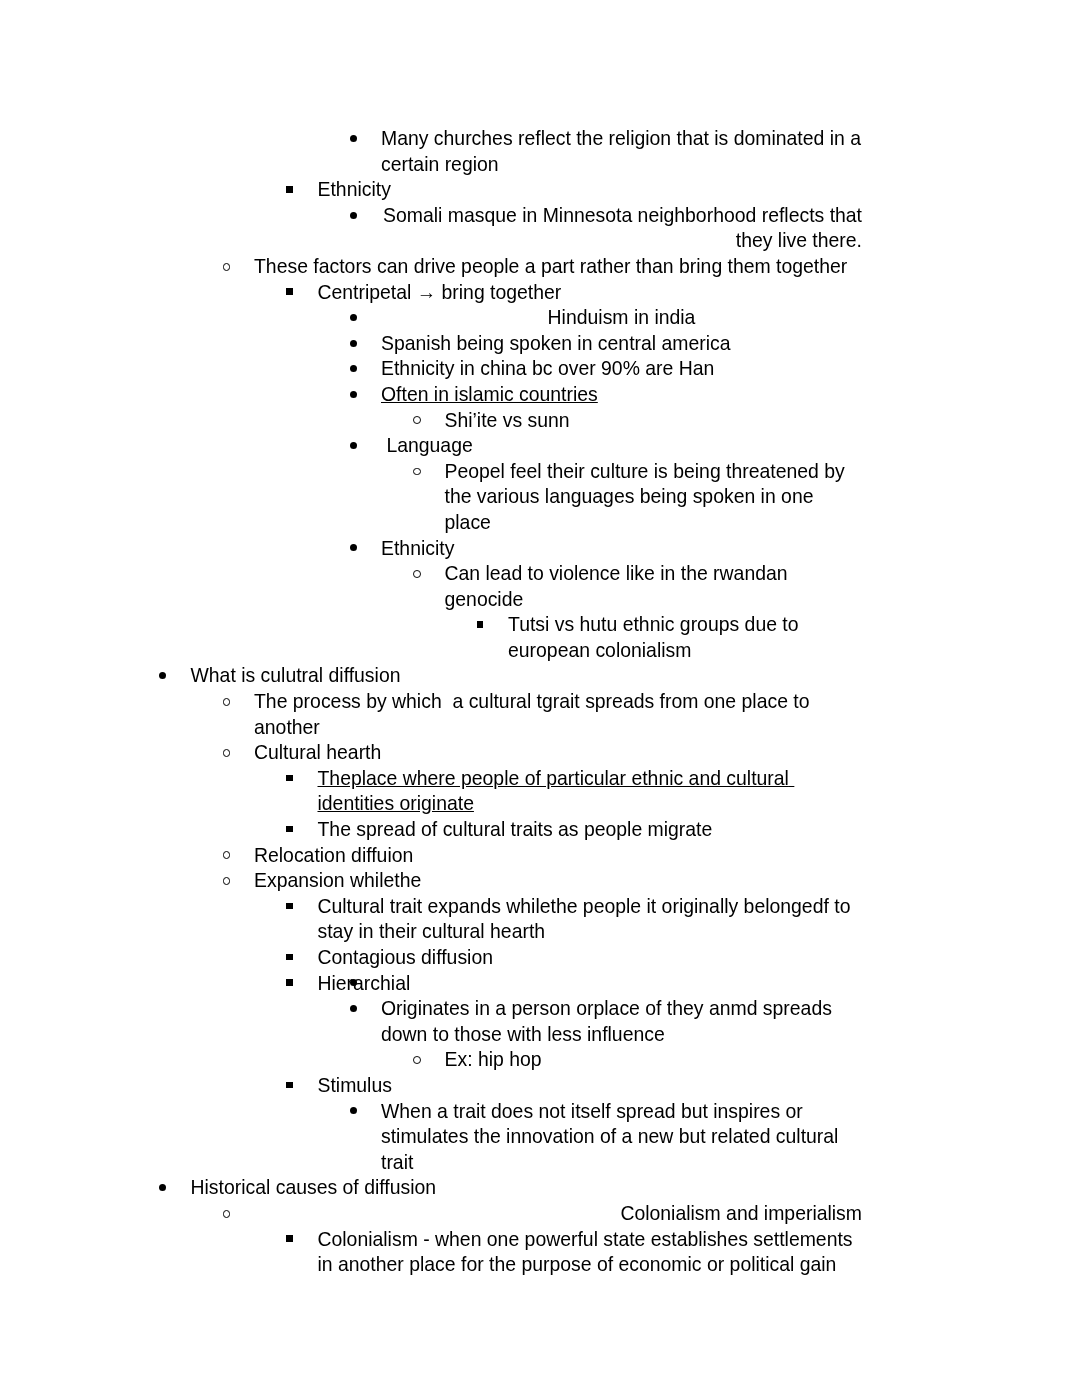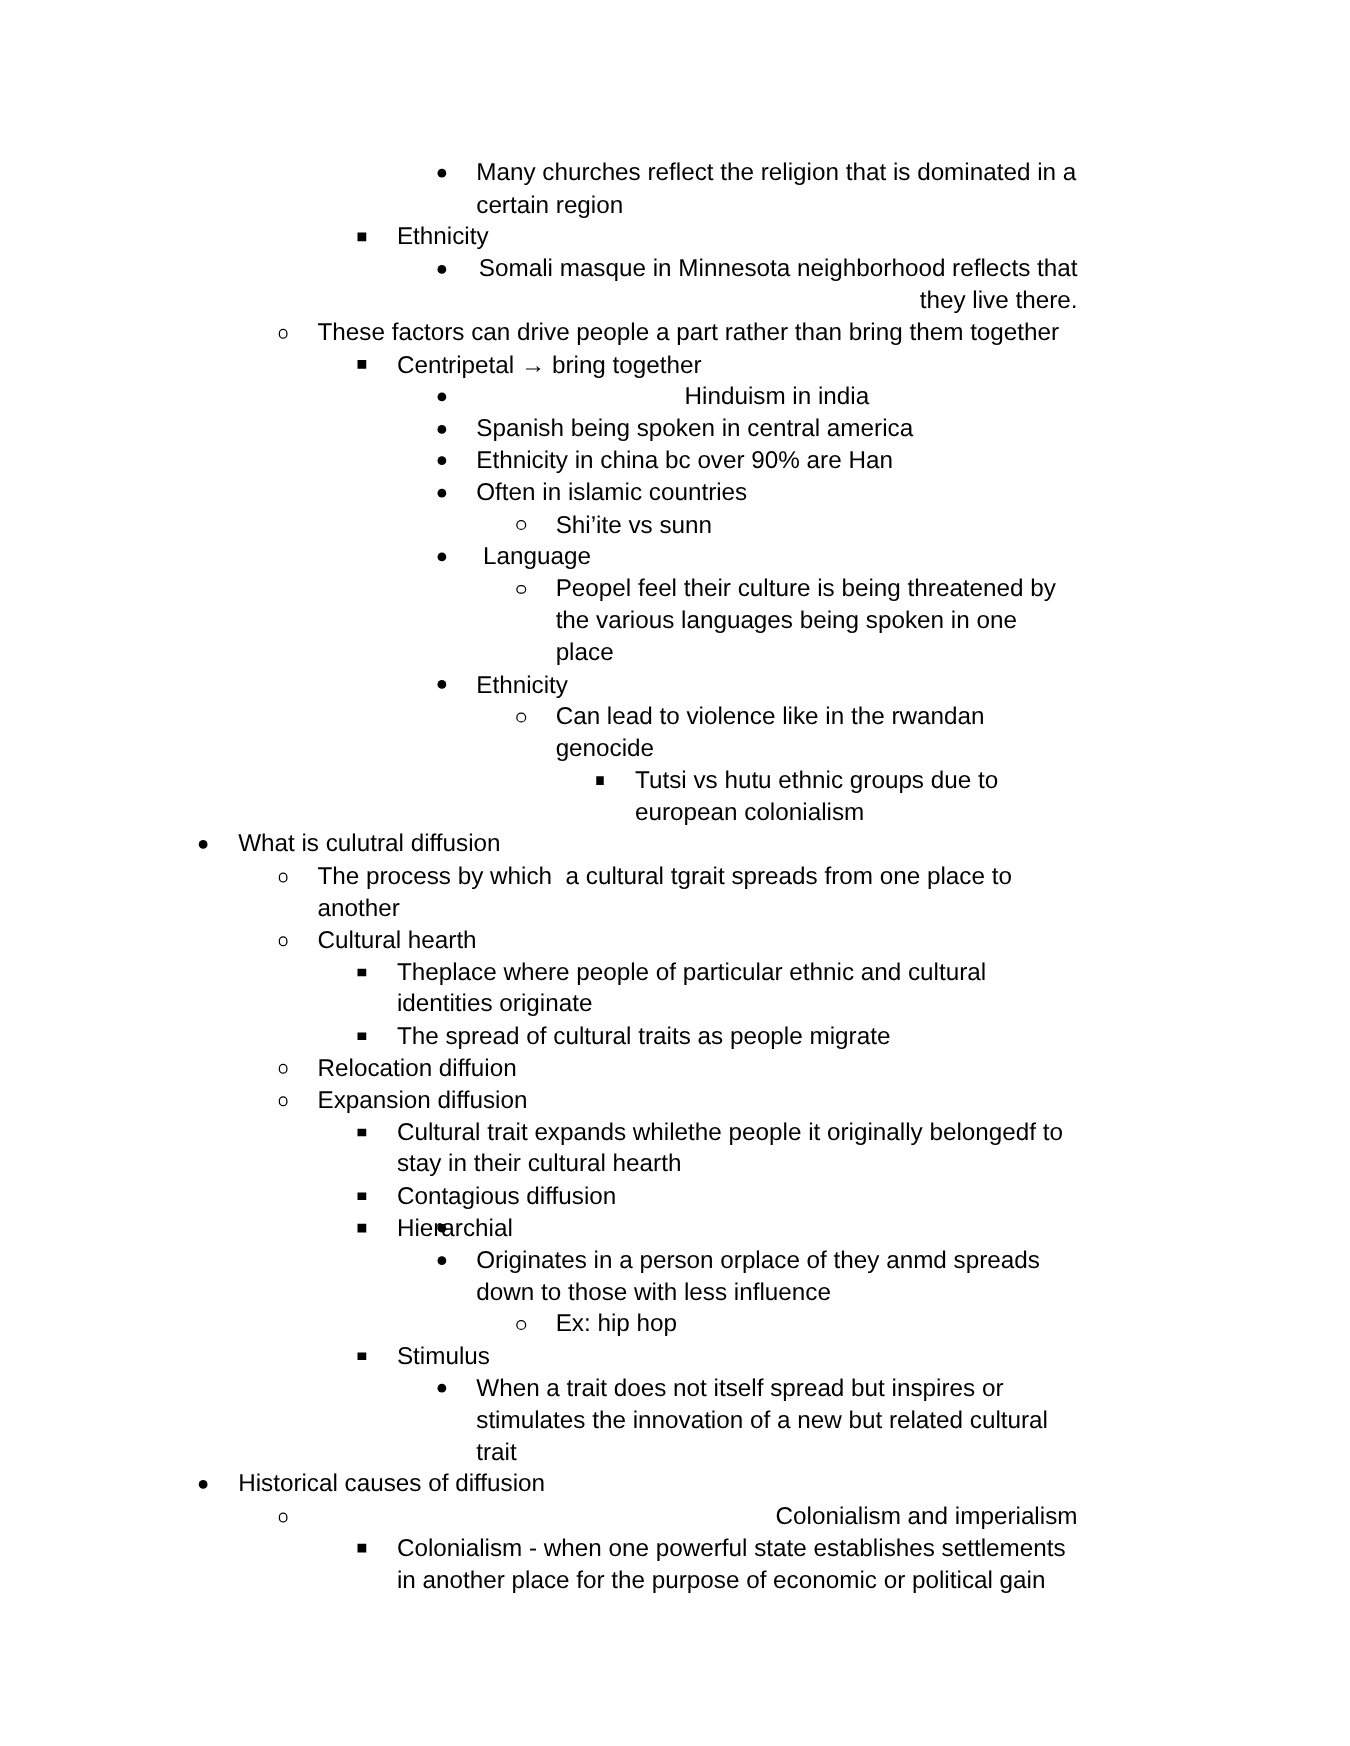--- a/index.html
+++ b/index.html
@@ -85,21 +85,21 @@
     <span class="text">Hinduism in india</span>
   </div>
       <div class="item" style="margin-left: 190.5px;">
     <span class="bullet b-disc"></span>
     <span class="text">Spanish being spoken in central america</span>
   </div>
       <div class="item" style="margin-left: 190.5px;">
     <span class="bullet b-disc"></span>
     <span class="text">Ethnicity in china bc over 90% are Han</span>
   </div>
-      <div class="item" style="margin-left: 190.5px;">
+      <div class="item" style="margin-left: 190.5px; text-decoration: underline;">
     <span class="bullet b-disc"></span>
     <span class="text">Often in islamic countries</span>
   </div>
       <div class="item" style="margin-left: 254px;">
     <span class="bullet b-circle"></span>
     <span class="text">Shi’ite vs sunn</span>
   </div>
       <div class="item" style="margin-left: 190.5px;">
     <span class="bullet b-disc"></span>
     <span class="text"> Language</span>
@@ -125,35 +125,35 @@
     <span class="text">What is culutral diffusion</span>
   </div>
       <div class="item" style="margin-left: 63.5px;">
     <span class="bullet b-circle"></span>
     <span class="text">The process by which  a cultural tgrait spreads from one place to another</span>
   </div>
       <div class="item" style="margin-left: 63.5px;">
     <span class="bullet b-circle"></span>
     <span class="text">Cultural hearth</span>
   </div>
-      <div class="item" style="margin-left: 127px;">
+      <div class="item" style="margin-left: 127px; text-decoration: underline;">
     <span class="bullet b-square"></span>
     <span class="text">Theplace where people of particular ethnic and cultural identities originate</span>
   </div>
       <div class="item" style="margin-left: 127px;">
     <span class="bullet b-square"></span>
     <span class="text">The spread of cultural traits as people migrate</span>
   </div>
       <div class="item" style="margin-left: 63.5px;">
     <span class="bullet b-circle"></span>
     <span class="text">Relocation diffuion</span>
   </div>
       <div class="item" style="margin-left: 63.5px;">
     <span class="bullet b-circle"></span>
-    <span class="text">Expansion diffusion</span>
+    <span class="text">Expansion whilethe</span>
   </div>
       <div class="item" style="margin-left: 127px;">
     <span class="bullet b-square"></span>
     <span class="text">Cultural trait expands whilethe people it originally belongedf to stay in their cultural hearth</span>
   </div>
       <div class="item" style="margin-left: 127px;">
     <span class="bullet b-square"></span>
     <span class="text">Contagious diffusion</span>
   </div>
       <div class="item" style="margin-left: 190.5px;">

